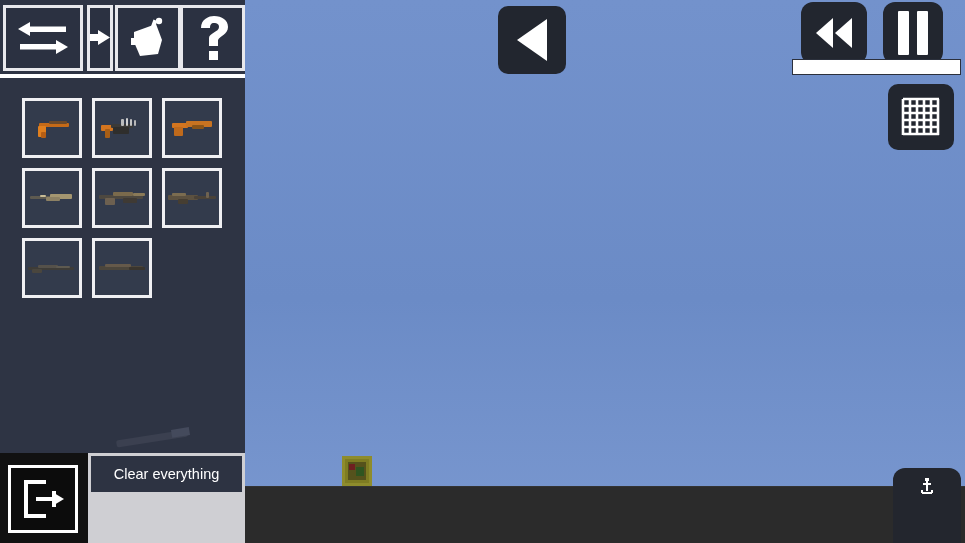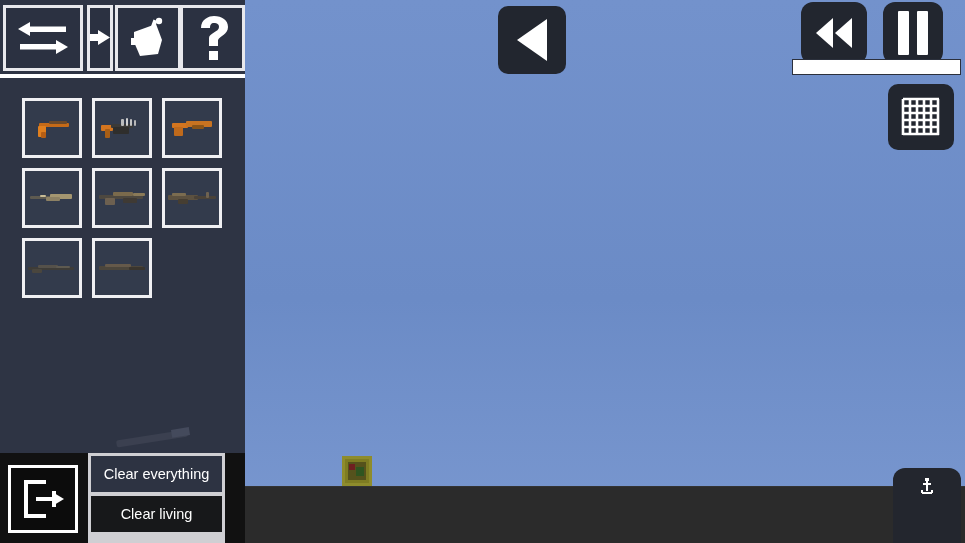--- a/index.html
+++ b/index.html
@@ -271,21 +271,21 @@
     box-sizing: border-box;
     background: #0c0c0c;
     display: flex;
     align-items: center;
     justify-content: center;
   }
   #clear-panel {
     position: absolute;
     left: 88px;
     top: 0;
-    width: 137px;
+    width: 157px;
     height: 90px;
     background: #cfcfd3;
     padding: 3px;
     box-sizing: border-box;
   }
   .clear-btn {
     width: 100%;
     height: 36px;
     display: flex;
     align-items: center;
@@ -515,17 +515,16 @@
           <g fill="#ffffff">
             <rect x="14" y="18" width="20" height="4"></rect>
             <rect x="30" y="12" width="4" height="16"></rect>
             <polygon points="42,20 32,14 32,26"></polygon>
           </g>
         </svg>
       </div>
 
       <div id="clear-panel">
         <div class="clear-btn" id="clear-everything">Clear everything</div>
-        <div class="clear-btn" id="clear-living">Clear living</div>
       </div>
     </div>
   </div>
 </div>
 
 </body></html>

